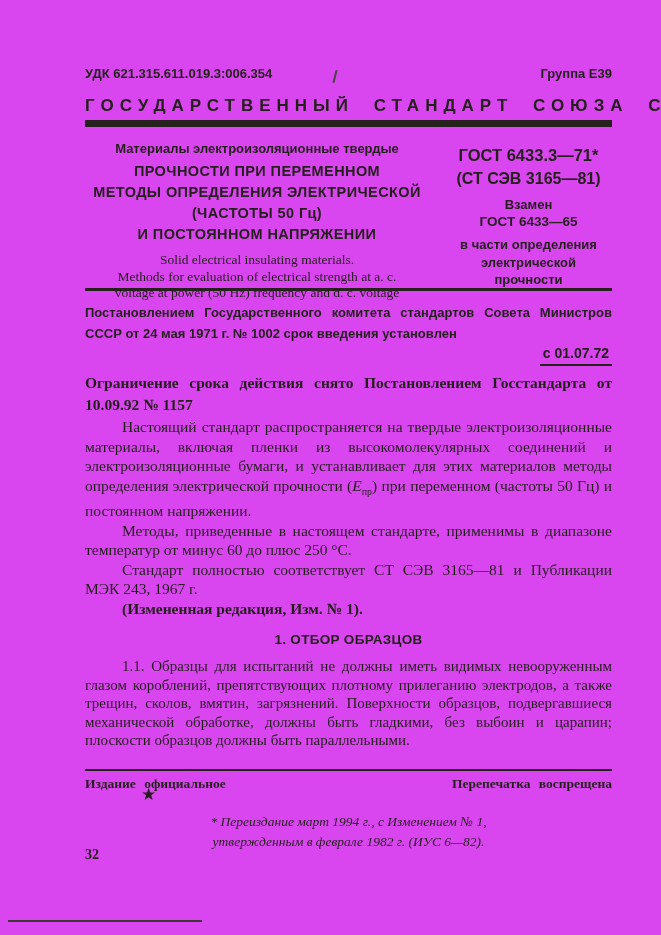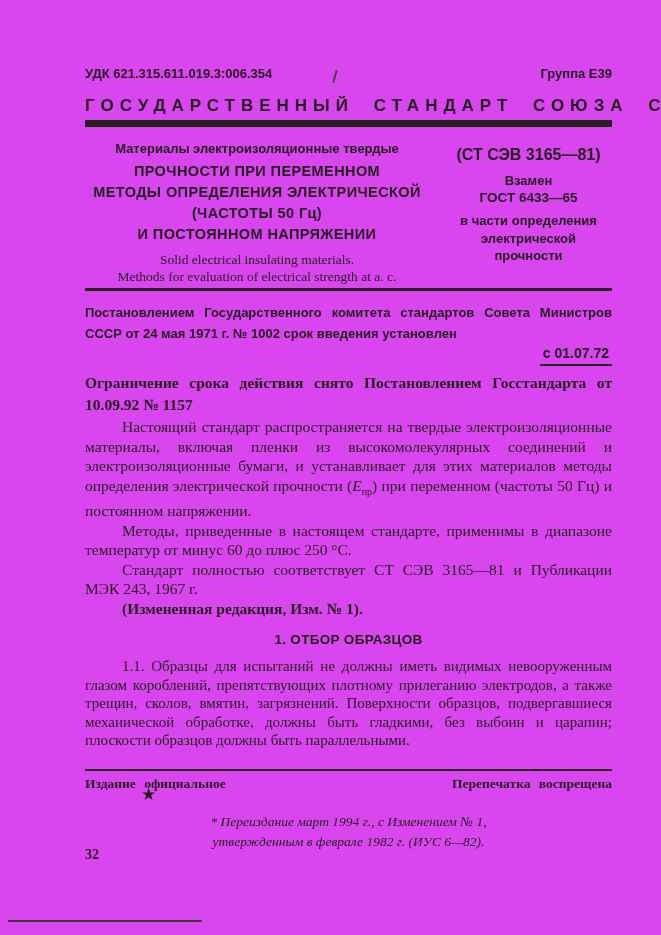--- a/index.html
+++ b/index.html
@@ -87,24 +87,26 @@
     <div class="subject">Материалы электроизоляционные твердые</div>
     <div class="title-ru">
       <div>ПРОЧНОСТИ ПРИ ПЕРЕМЕННОМ</div>
       <div>МЕТОДЫ ОПРЕДЕЛЕНИЯ ЭЛЕКТРИЧЕСКОЙ</div>
       <div>(ЧАСТОТЫ 50 Гц)</div>
       <div>И ПОСТОЯННОМ НАПРЯЖЕНИИ</div>
     </div>
     <div class="title-en">
       <div>Solid electrical insulating materials.</div>
       <div>Methods for evaluation of electrical strength at a. c.</div>
+      <div>voltage at power (50 Hz) frequency and d. c. voltage</div>
     </div>
   </div>
 
   <div class="abs title-right">
+    <div class="designation">ГОСТ 6433.3—71*</div>
     <div class="sev">(СТ СЭВ 3165—81)</div>
     <div class="replaces-label">Взамен</div>
     <div class="replaces">ГОСТ 6433—65</div>
     <div class="replaces-scope">
       <div>в части определения</div>
       <div>электрической</div>
       <div>прочности</div>
     </div>
   </div>
 

